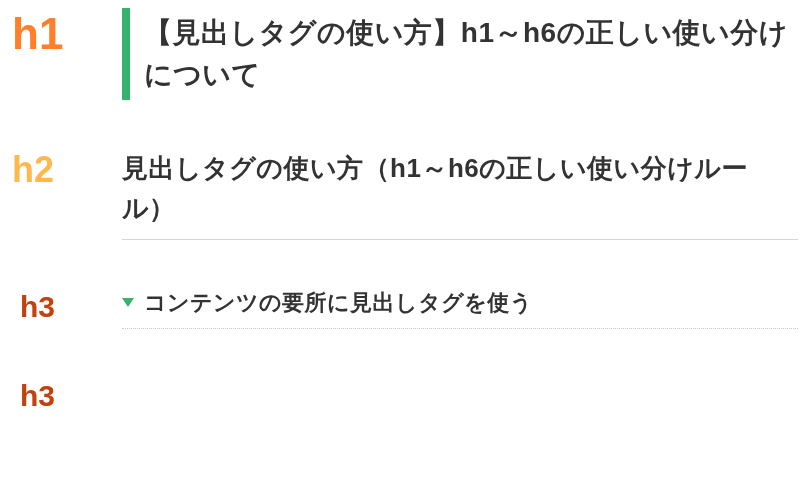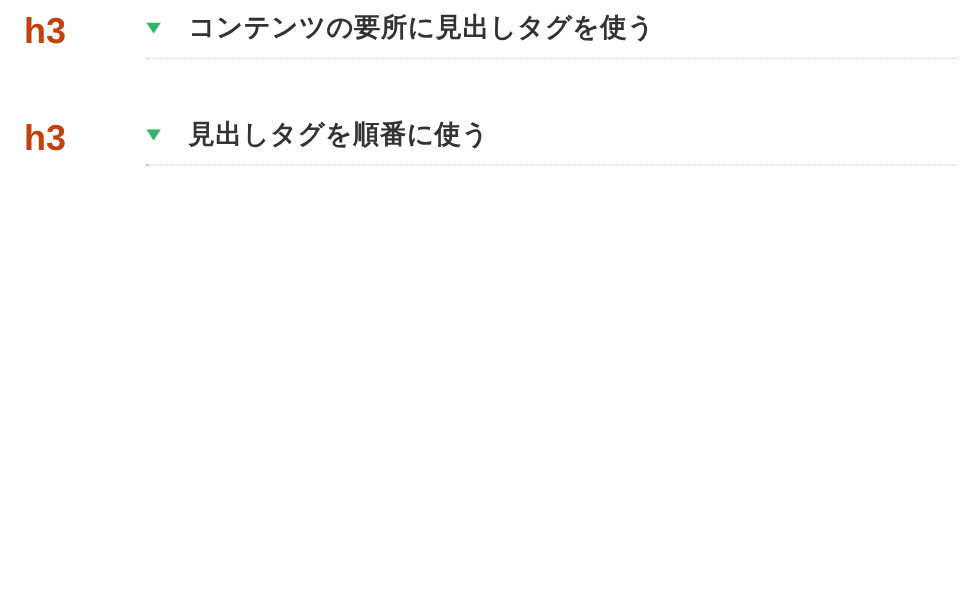--- a/index.html
+++ b/index.html
@@ -53,21 +53,21 @@
     font-weight: 700;
     color: #333;
     line-height: 1.55;
     letter-spacing: 0.5px;
     padding-bottom: 10px;
     border-bottom: 1px solid #d4d4d4;
   }
   .h3-line {
     display: flex;
     align-items: center;
-    gap: 23px;
+    gap: 10px;
     padding-bottom: 10px;
     border-bottom: 1px dotted #c8c8c8;
   }
   .h3-caret {
     width: 0;
     height: 0;
     border-left: 6px solid transparent;
     border-right: 6px solid transparent;
     border-top: 9px solid #33b36b;
     flex-shrink: 0;
@@ -77,39 +77,51 @@
     font-weight: 700;
     color: #333;
     letter-spacing: 0.5px;
   }
 </style>
 </head>
 <body>
 
 <div class="container">
 
+  <div class="row">
+    <div class="tag-col">
+      <span class="tag-label tag-h1">h1</span>
+    </div>
+    <div class="content-col">
+      <div class="h1-block">
+        <div class="h1-text">【見出しタグの使い方】h1～h6の正しい使い分けについて</div>
+      </div>
+    </div>
+  </div>
 
+  <div class="row">
+    <div class="tag-col">
+      <span class="tag-label tag-h2">h2</span>
+    </div>
+    <div class="content-col">
+      <div class="h2-text">見出しタグの使い方（h1～h6の正しい使い分けルール）</div>
+    </div>
+  </div>
 
   <div class="row">
     <div class="tag-col">
       <span class="tag-label tag-h3">h3</span>
     </div>
     <div class="content-col">
       <div class="h3-line">
         <span class="h3-caret"></span>
         <span class="h3-text">コンテンツの要所に見出しタグを使う</span>
       </div>
     </div>
   </div>
 
   <div class="row">
     <div class="tag-col">
       <span class="tag-label tag-h3">h3</span>
     </div>
-    <div class="content-col">
-      <div class="h3-line">
-        <span class="h3-caret"></span>
-        <span class="h3-text">見出しタグを順番に使う</span>
-      </div>
-    </div>
   </div>
 
 </div>
 
 </body></html>

